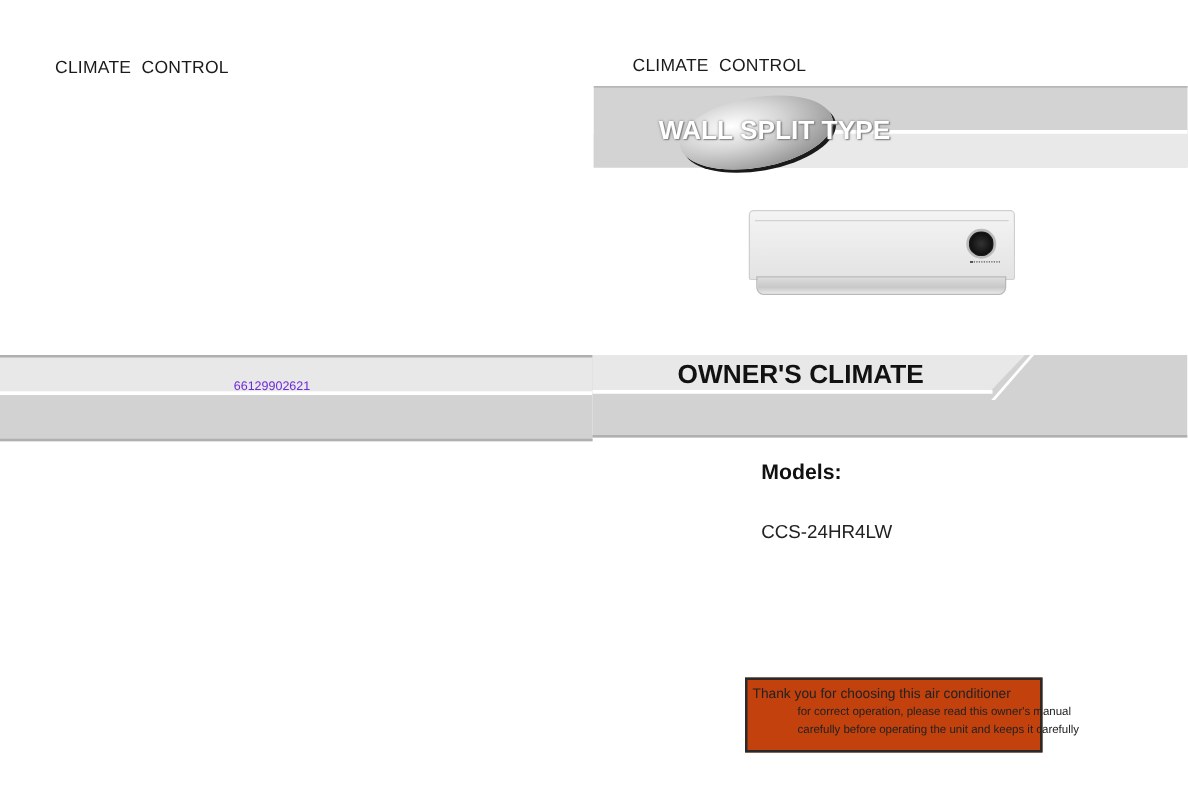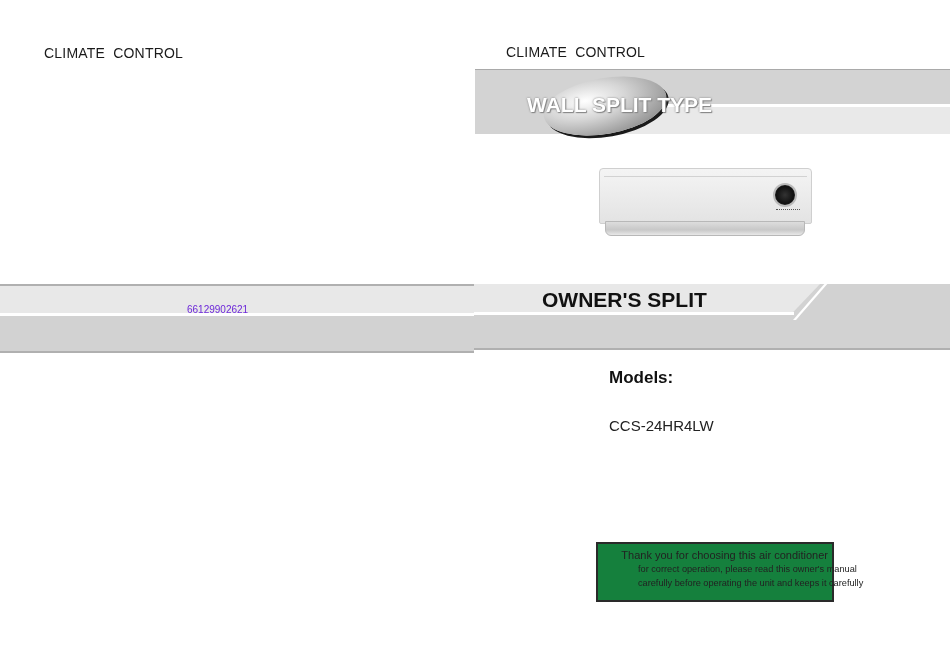--- a/index.html
+++ b/index.html
@@ -45,21 +45,21 @@
     .band-right .sep { position: absolute; left: 0; top: 28px; width: 320px; height: 3px; background: #fff; }
     .band-right .diag { position: absolute; left: 319px; top: 0px; width: 3px; height: 36px; background: #fff; transform: skewX(-41deg); transform-origin: bottom left; }
 
     .part-no { left: 187px; top: 304px; font-size: 10px; color: #6d28d9; }
     .owners { left: 542px; top: 288px; font-size: 21px; font-weight: bold; color: #111; }
     .models-label { left: 609px; top: 368px; font-size: 17px; font-weight: bold; }
     .model-no { left: 609px; top: 417px; font-size: 15px; color: #222; }
 
     .notice {
       left: 596px; top: 542px; width: 238px; height: 60px; box-sizing: border-box;
-      background: #15803d; border: 2px solid #2a2a2a; padding: 3px 4px; color: #222; text-align: right;
+      background: #c2410c; border: 2px solid #2a2a2a; padding: 3px 4px; color: #222;
     }
     .notice .l1 { font-size: 11px; line-height: 16px; }
     .notice .ln { font-size: 9.2px; line-height: 13.5px; white-space: nowrap; margin-left: 36px; }
   </style>
 </head>
 <body>
 
 <div class="abs hdr" style="left:44px; top:45px;">CLIMATE  CONTROL</div>
 
 <div class="abs band-left">
@@ -85,21 +85,21 @@
   </div>
   <div class="ac-louver"></div>
 </div>
 
 <div class="abs band-right">
   <div class="base"></div>
   <div class="light"></div>
   <div class="sep"></div>
   <div class="diag"></div>
 </div>
-<div class="abs owners">OWNER'S SPLIT</div>
+<div class="abs owners">OWNER'S CLIMATE</div>
 
 <div class="abs models-label">Models:</div>
 <div class="abs model-no">CCS-24HR4LW</div>
 
 <div class="abs notice">
   <div class="l1">Thank you for choosing this air conditioner</div>
   <div class="ln">for correct operation, please read this owner's manual</div>
   <div class="ln">carefully before operating the unit and keeps it carefully</div>
 </div>
 

